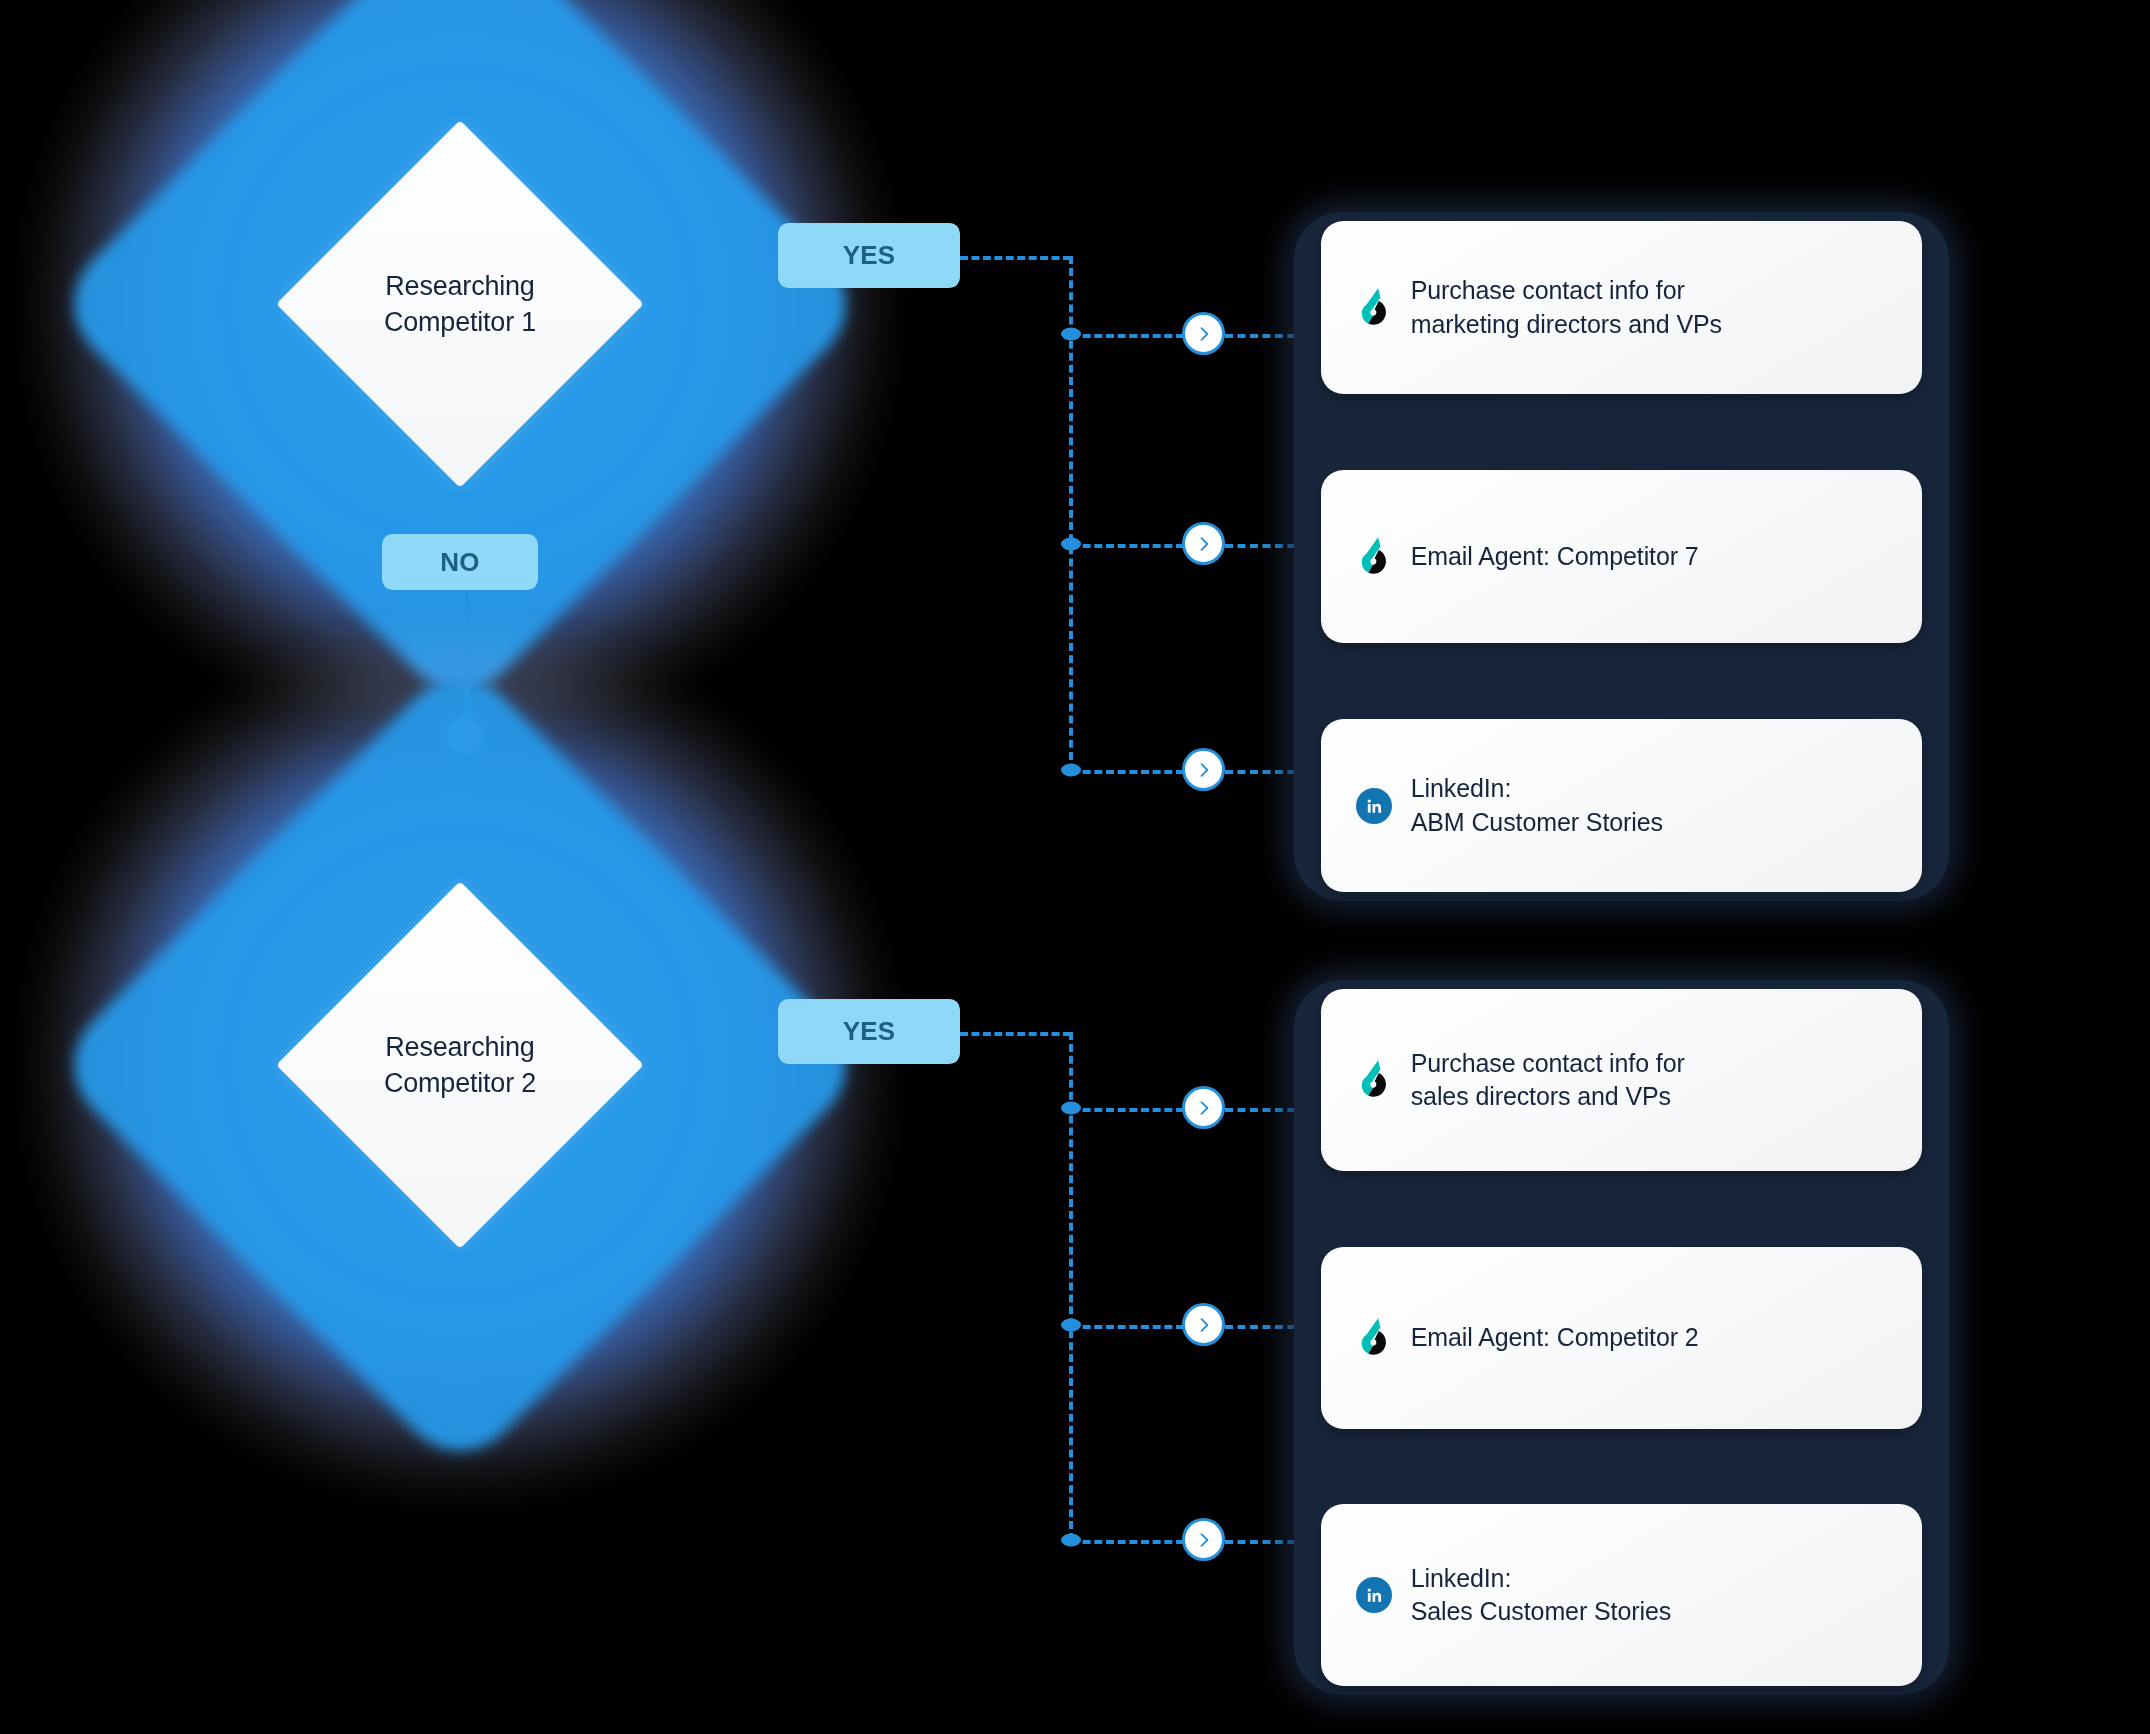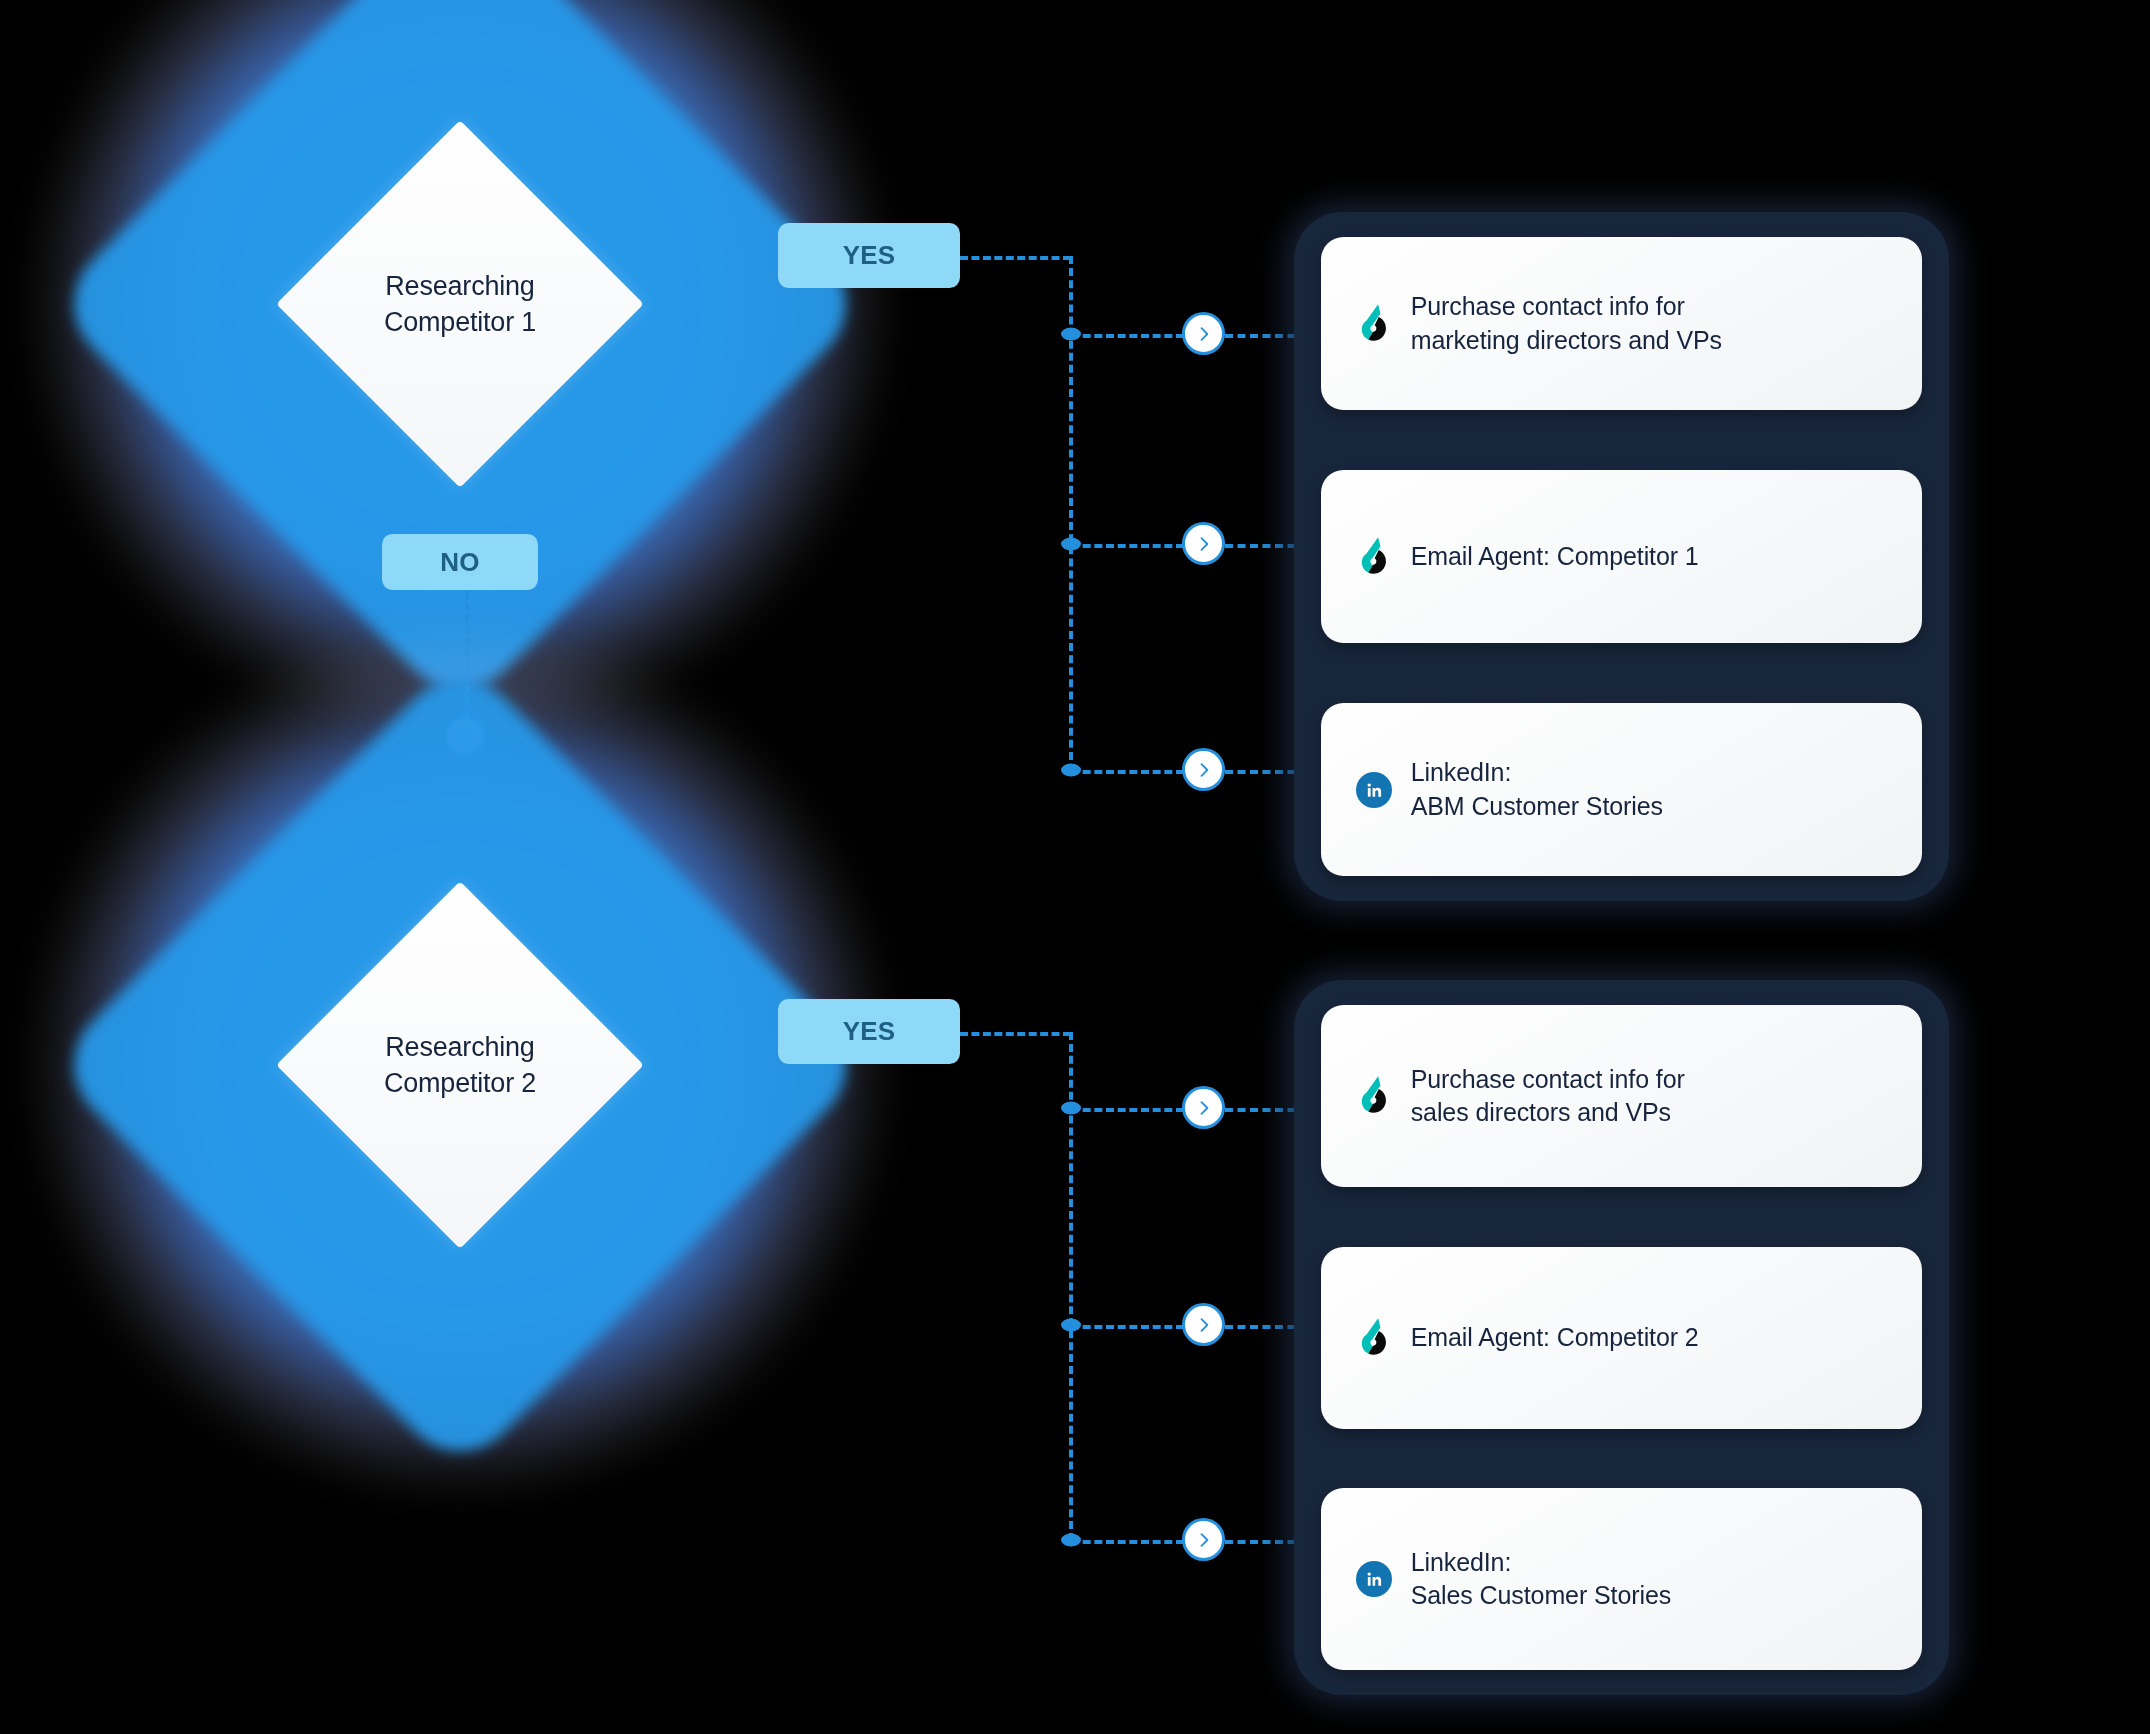--- a/index.html
+++ b/index.html
@@ -95,21 +95,21 @@
   }
   .circ svg{display:block;}
   .circ.down{width:40px;height:40px;}
 
   
   .group{
     position:absolute;
     background:#18263c;
     border-radius:48px;
     box-shadow:0 0 30px 9.5px rgba(26,38,60,0.85);
-    padding:25px 27px;
+    padding:9px 27px;
     box-sizing:border-box;
     display:flex;flex-direction:column;justify-content:space-between;
   }
   .card{
     background:linear-gradient(150deg,#ffffff 0%,#f1f3f5 100%);
     border-radius:22.5px;
     box-shadow:0 6px 14.7px rgba(0,0,0,0.30);
     display:flex;align-items:center;
     padding:0 30px;
     box-sizing:border-box;
@@ -192,21 +192,21 @@
       <span class="card-text">Purchase contact info for
 marketing directors and VPs</span>
     </div>
     <div class="card" style="height:173px;">
       <span class="card-icon">
         <svg width="37" height="42" viewBox="0 0 64 72">
           <path d="M40 2 L20 30 A19 19 0 0 0 23 63 L31 50 A6.5 6.5 0 0 1 30 38 L44 18 Z" fill="#00BFB8"></path>
           <path d="M41 24 A19 19 0 0 1 23 63 L31 50 A6.5 6.5 0 0 0 34 38 Z" fill="#0B0B0B"></path>
         </svg>
       </span>
-      <span class="card-text">Email Agent: Competitor 1</span>
+      <span class="card-text">Email Agent: Competitor 7</span>
     </div>
     <div class="card" style="height:173px;">
       <span class="card-icon">
         <span class="li">
           <svg width="20" height="20" viewBox="0 0 24 24">
             <rect x="4.6" y="9.6" width="3.3" height="10.4" fill="#fff"></rect>
             <circle cx="6.25" cy="6.1" r="2.05" fill="#fff"></circle>
             <path d="M10.3 9.6h3.15v1.5c.6-1.05 1.75-1.8 3.15-1.8 2.5 0 3.9 1.55 3.9 4.45V20h-3.3v-5.5c0-1.5-.6-2.35-1.85-2.35-1.3 0-1.95.9-1.95 2.35V20h-3.1z" fill="#fff"></path>
           </svg>
         </span>

